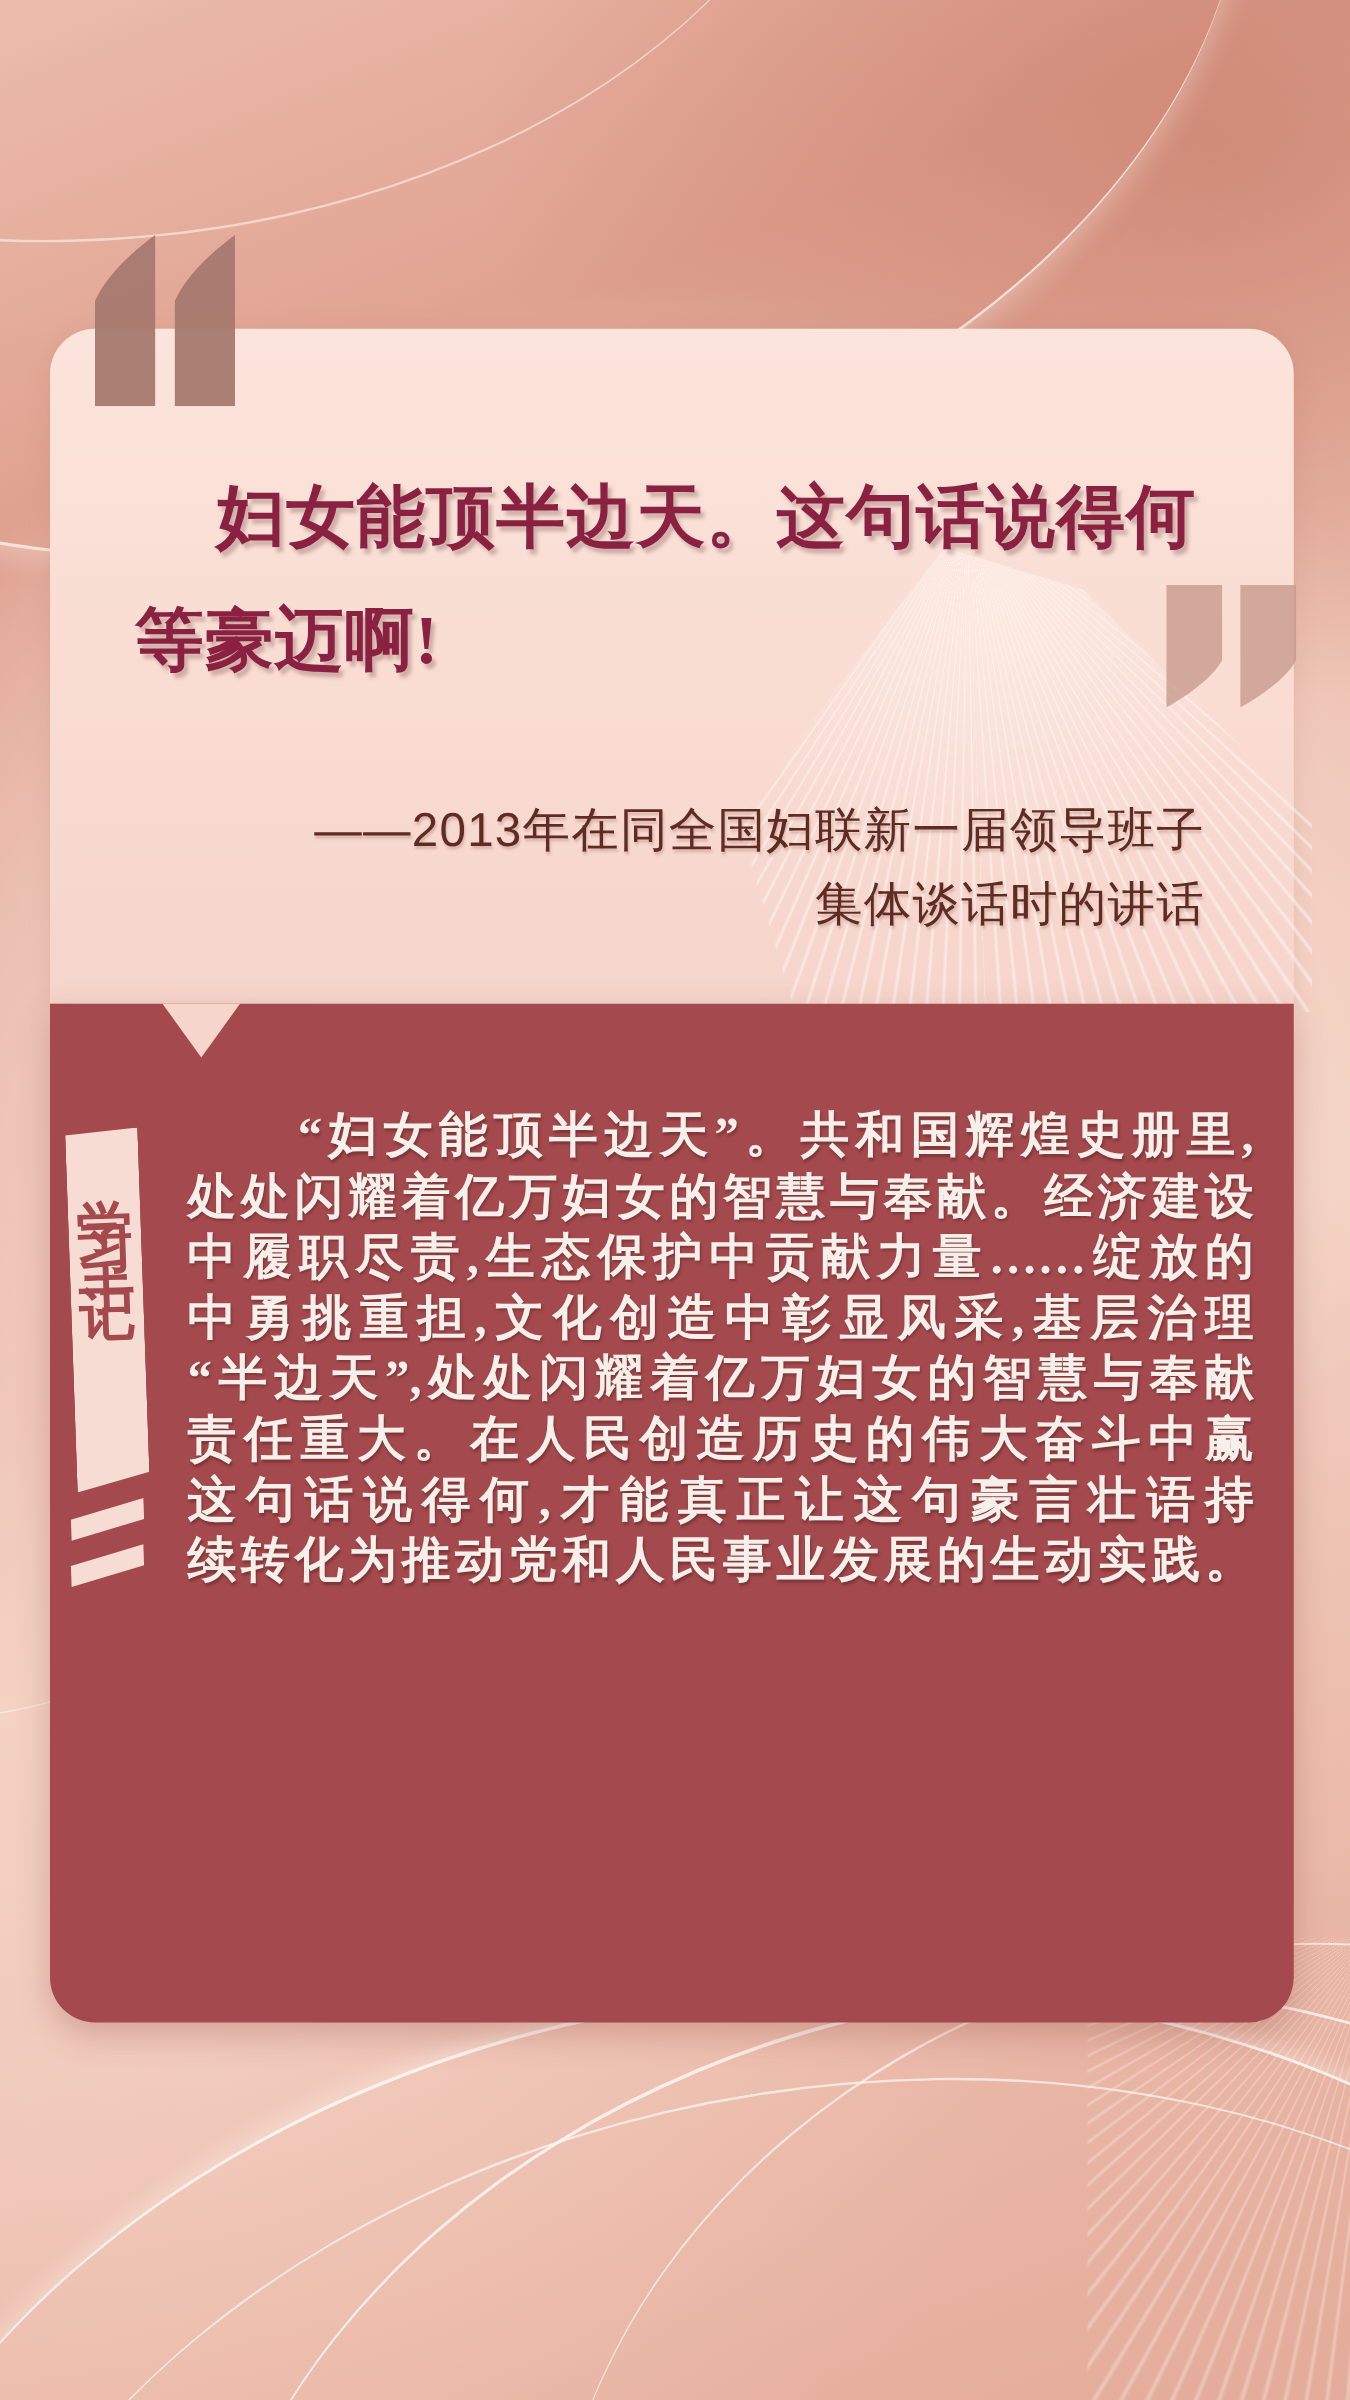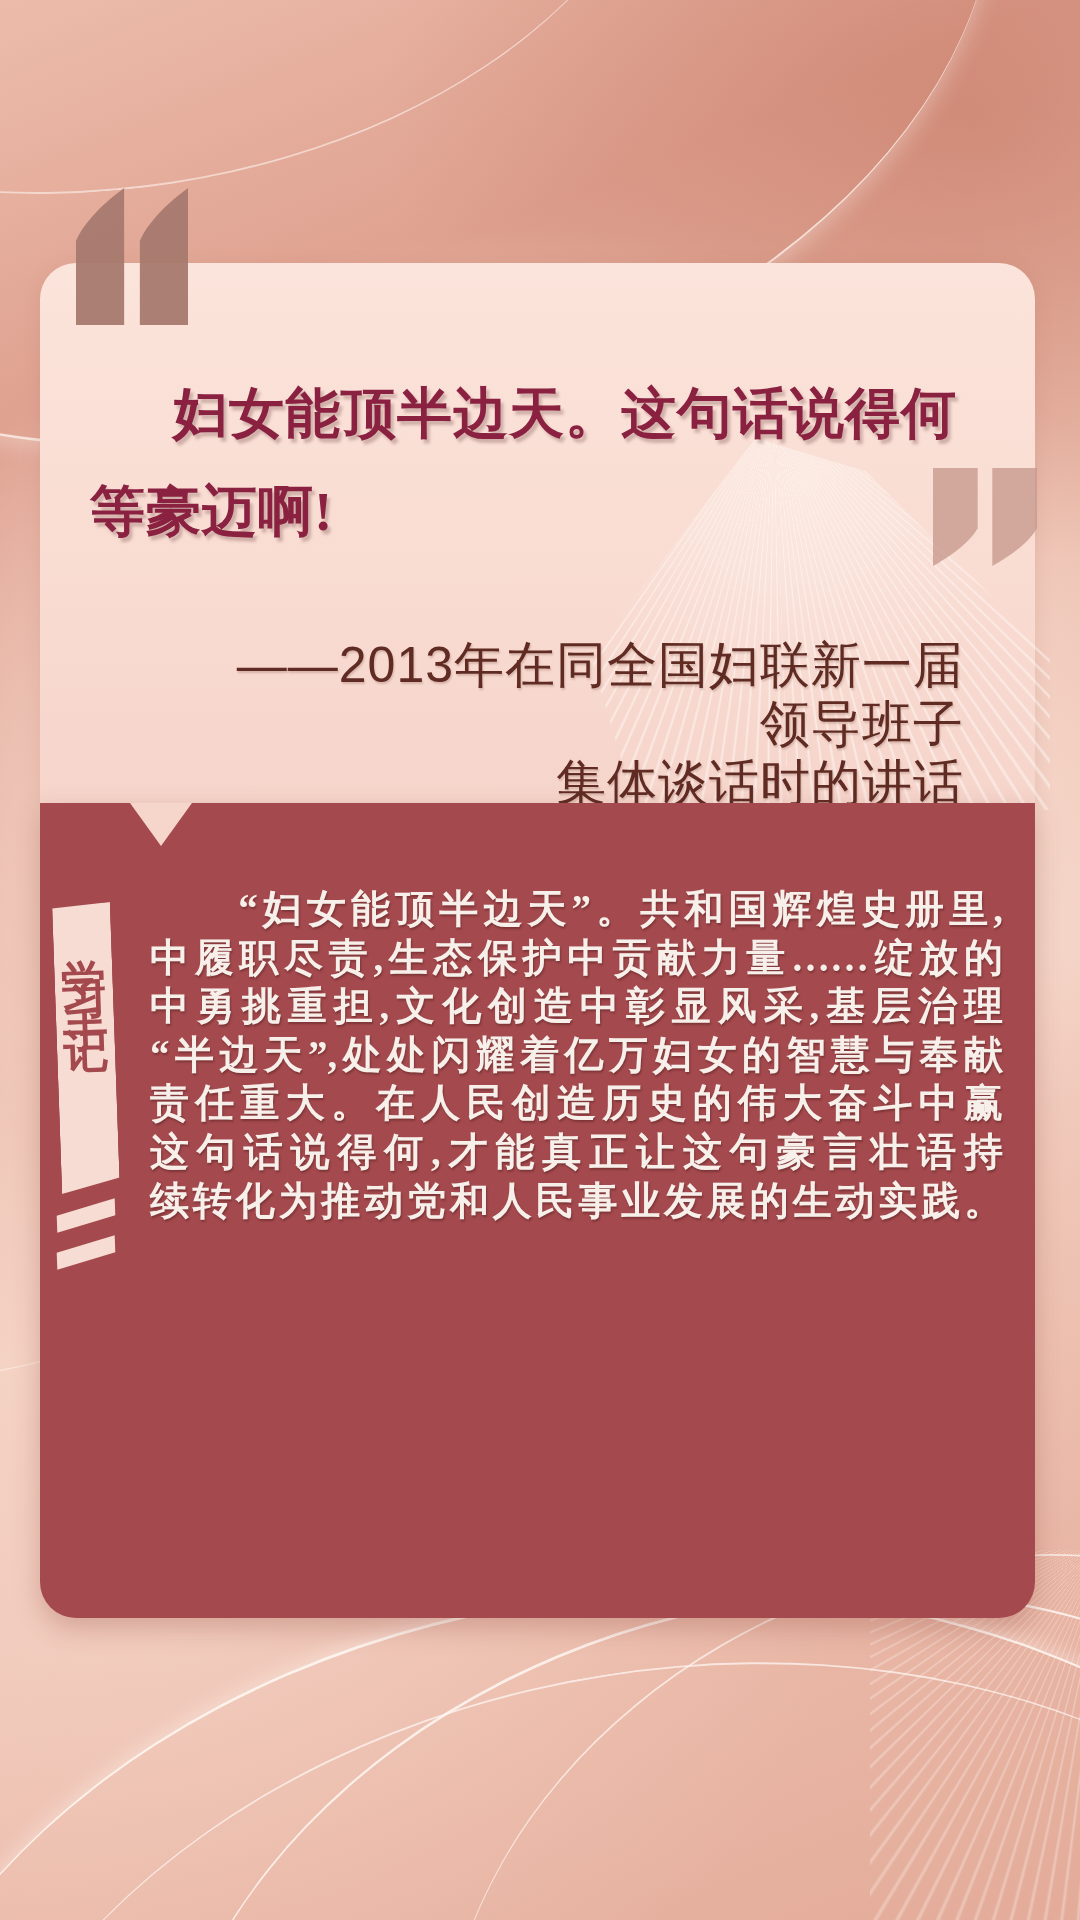--- a/index.html
+++ b/index.html
@@ -53,24 +53,24 @@
     background:repeating-conic-gradient(from 150deg at 115% -5%,
       rgba(255,255,255,0) 0deg 0.9deg, rgba(255,252,249,.55) 1.3deg, rgba(255,255,255,0) 1.7deg 2.4deg);
     opacity:.6;filter:blur(.5px);
   }
   .open-quote{position:absolute;left:76px;top:188px;z-index:3;color:#a87a6f;opacity:.95;}
   .close-quote{position:absolute;left:933px;top:468px;z-index:3;color:#c99b8f;opacity:.8;}
   .headline{position:absolute;z-index:4;color:#8a2140;font-weight:bold;font-size:55px;
     line-height:1;letter-spacing:1px;white-space:nowrap;
     text-shadow:3px 4px 3px rgba(110,64,64,.3);}
   .headline-1{left:173px;top:386px;}
-  .headline-2{left:90px;top:484px;}
+  .headline-2{left:108px;top:484px;}
   .attribution{
     position:absolute;right:140px;top:636px;width:760px;z-index:4;text-align:right;
-    color:#5f2b23;font-size:50px;line-height:59px;letter-spacing:1px;
+    color:#5f2b23;font-size:38px;line-height:59px;letter-spacing:1px;
     font-family:"Liberation Sans","DejaVu Sans",sans-serif;
     text-shadow:1px 2px 2px rgba(120,70,60,.25);
   }
   
   .notes-card{
     position:absolute;left:40px;top:803px;width:995px;height:815px;z-index:5;
     border-radius:0 0 36px 36px;background:#a4494d;
     box-shadow:0 10px 26px rgba(140,70,60,.3);
   }
   .notch{
@@ -149,20 +149,21 @@
     <div class="notch"></div>
 
     <div class="tab">
       <span>学习手记</span>
     </div>
     <div class="stripe stripe-1"></div>
     <div class="stripe stripe-2"></div>
 
     <div class="notes-body">
       <div class="line">　　“妇女能顶半边天”。共和国辉煌史册里,</div>
+      <div class="line">处处闪耀着亿万妇女的智慧与奉献。经济建设</div>
       <div class="line">中履职尽责,生态保护中贡献力量……绽放的</div>
       <div class="line">中勇挑重担,文化创造中彰显风采,基层治理</div>
       <div class="line">“半边天”,处处闪耀着亿万妇女的智慧与奉献</div>
       <div class="line">责任重大。在人民创造历史的伟大奋斗中赢</div>
       <div class="line">这句话说得何,才能真正让这句豪言壮语持</div>
       <div class="line">续转化为推动党和人民事业发展的生动实践。</div>
     </div>
   </div>
 
 </div>

